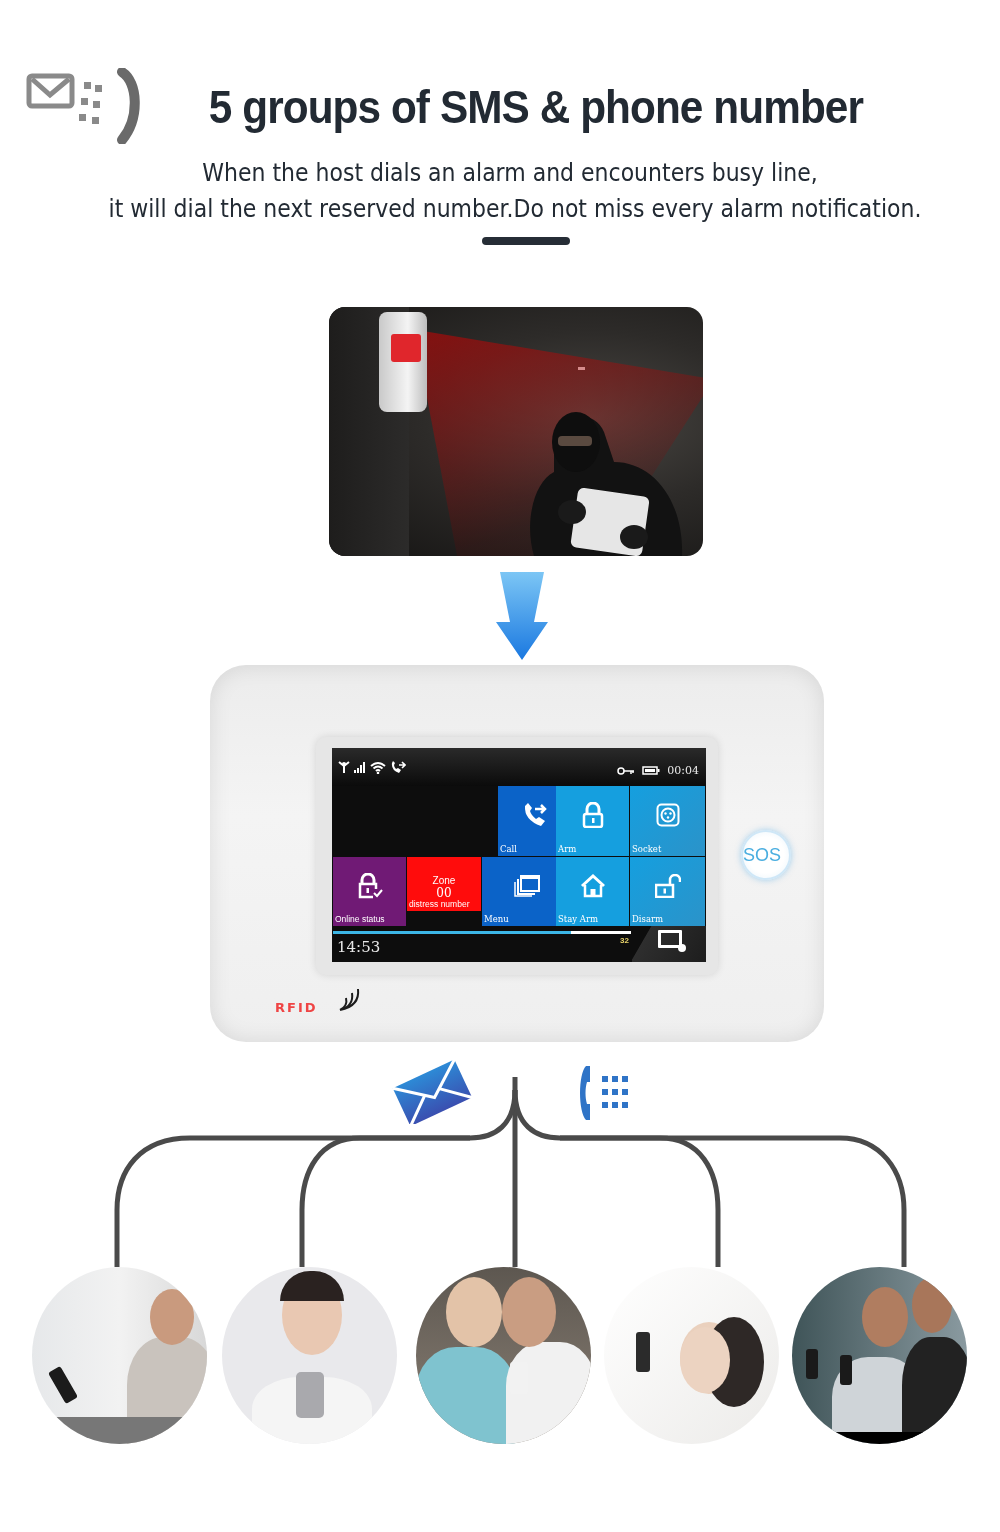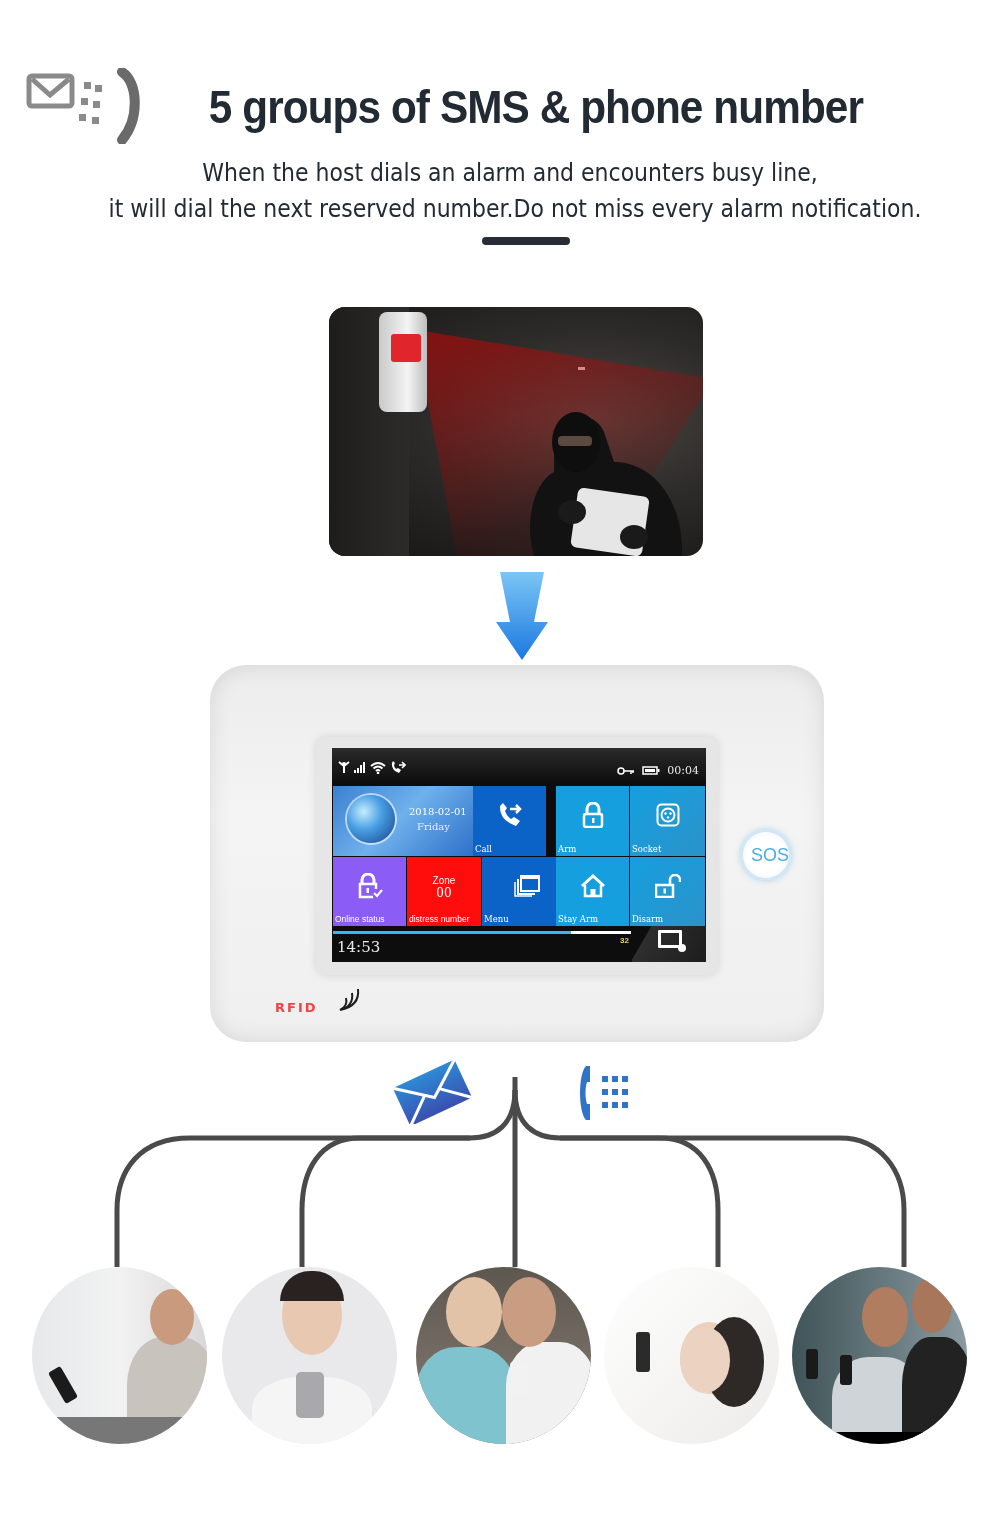--- a/index.html
+++ b/index.html
@@ -37,42 +37,42 @@
   .sb-right { position: absolute; right: 7px; top: 16px; display: flex; align-items: center; gap: 7px; color: #e9e9e9; font-size: 11px; }
   .tiles { position: absolute; left: 1px; top: 38px; width: 372px; height: 140px; }
   .tile { position: absolute; color: #fff; overflow: hidden; }
   .tile .lbl { position: absolute; left: 2px; bottom: 2px; font-size: 8.5px; white-space: nowrap; }
   .tile .ic { position: absolute; left: 50%; top: 42%; transform: translate(-50%,-50%); }
   .t-date { left: 0; top: 0; width: 148px; height: 70px; background: linear-gradient(135deg,#3c7fd1 0%,#6fb1ec 45%,#2a6cc6 100%); }
   .t-date .globe { position: absolute; left: 14px; top: 9px; width: 48px; height: 48px; border-radius: 50%;
     background: radial-gradient(circle at 35% 35%, #c6ecff 0%, #4aa0e4 40%, #153f8a 100%); box-shadow: 0 0 0 2px rgba(255,255,255,0.6); }
   .t-date .d1 { position: absolute; left: 76px; top: 20px; font-size: 10px; color: #fff; }
   .t-date .d2 { position: absolute; left: 84px; top: 35px; font-size: 10px; color: #e4f0ff; }
-  .t-call { left: 140px; top: 0; width: 73px; height: 70px; background: #0b63c8; }
+  .t-call { left: 165px; top: 0; width: 73px; height: 70px; background: #0b63c8; }
   .t-arm { left: 223px; top: 0; width: 73px; height: 70px; background: #159fdf; }
   .t-socket { left: 297px; top: 0; width: 75px; height: 70px; background: linear-gradient(135deg,#159fdf,#2b93c9); }
-  .t-online { left: 0; top: 71px; width: 73px; height: 69px; background: #8b5cf6; }
-  .t-zone { left: 74px; top: 71px; width: 74px; height: 69px; background: #ff0c0c; }
+  .t-online { left: 0; top: 71px; width: 73px; height: 69px; background: #701a75; }
+  .t-zone { left: 74px; top: 71px; width: 74px; height: 54px; background: #ff0c0c; }
   .t-zone .z1 { position: absolute; left: 0; width: 100%; top: 18px; text-align: center; font-size: 10px; font-family: "Liberation Sans", sans-serif; }
   .t-zone .z2 { position: absolute; left: 0; width: 100%; top: 29px; text-align: center; font-size: 12px; }
   .t-zone .lbl { font-family: "Liberation Sans", sans-serif; }
   .t-online .lbl { font-family: "Liberation Sans", sans-serif; }
   .t-menu { left: 149px; top: 71px; width: 90px; height: 69px; background: #0b63c8; }
   .t-stay { left: 223px; top: 71px; width: 73px; height: 69px; background: #159fdf; }
   .t-disarm { left: 297px; top: 71px; width: 75px; height: 69px; background: linear-gradient(135deg,#159fdf,#2b93c9); }
   .progress { position: absolute; left: 1px; top: 183px; width: 298px; height: 3px; background: #ffffff; }
   .progress .fill { height: 3px; width: 80%; background: #3cb6e6; }
   .clock { position: absolute; left: 5px; top: 190px; font-size: 15px; color: #e8e8e8; }
   .count { position: absolute; left: 288px; top: 188px; font-size: 8px; color: #e8d36a; font-weight: bold; font-family: "Liberation Sans", sans-serif; }
   .corner { position: absolute; left: 300px; top: 178px; width: 74px; height: 36px; background: linear-gradient(120deg, transparent 20%, #2e2e2e 21%, #1d1d1d 100%); }
   .screen-btn { position: absolute; left: 326px; top: 182px; width: 24px; height: 18px; border: 3px solid #fff; border-radius: 1px; }
   .screen-btn::after { content: ""; position: absolute; right: -7px; bottom: -7px; width: 8px; height: 8px; border-radius: 50%; background: #fff; }
 
   .sos { left: 741px; top: 830px; width: 50px; height: 50px; border-radius: 50%; background: radial-gradient(circle,#ffffff 55%,#e6f3fb 100%); border: 2px solid #cfe7f7; box-shadow: 0 0 6px rgba(80,170,230,0.5);
-    color: #4aaee0; font-size: 18px; text-align: right; line-height: 46px; font-family: "Liberation Sans", sans-serif; }
+    color: #4aaee0; font-size: 18px; text-align: left; line-height: 46px; font-family: "Liberation Sans", sans-serif; }
   .rfid { left: 275px; top: 1000px; font-size: 13px; font-weight: bold; letter-spacing: 2px; color: #ef4444; font-family: "DejaVu Sans", sans-serif; text-align: right; }
   .rfid-waves { left: 336px; top: 988px; width: 28px; height: 26px; }
 
   
   .tree { left: 0; top: 1050px; width: 1000px; height: 230px; }
   .env-icon { left: 390px; top: 1060px; width: 84px; height: 64px; }
   .phone-icon { left: 576px; top: 1064px; width: 66px; height: 58px; }
 
   
   .contact { top: 1267px; width: 175px; height: 177px; border-radius: 50%; overflow: hidden; }
@@ -161,25 +161,20 @@
       <svg width="18" height="9" viewBox="0 0 18 9">
           <rect x="1" y="1" width="14" height="7" stroke="#fff" stroke-width="1.5" fill="none"></rect>
           <rect x="3" y="3" width="10" height="3" fill="#fff"></rect>
           <rect x="15.5" y="3" width="2" height="3" fill="#fff"></rect>
         </svg>
       <span>00:04</span>
     </div>
   </div>
 
   <div class="tiles">
-    <div class="tile t-date">
-      <div class="globe"></div>
-      <div class="d1">2018-02-01</div>
-      <div class="d2">Friday</div>
-    </div>
     <div class="tile t-call">
       <svg class="ic" width="26" height="26" viewBox="0 0 26 26">
           <path d="M3 4 Q2 18 19 24 L23 19 L17 15 L14 17 Q9 13 8 9 L10 6 L6 1 Z" fill="#fff"></path>
           <path d="M13 7 L23 7 M19 3 L23 7 L19 11" stroke="#fff" stroke-width="2.5" fill="none"></path>
         </svg>
       <span class="lbl">Call</span>
     </div>
     <div class="tile t-arm">
       <svg class="ic" width="22" height="26" viewBox="0 0 22 26">
           <path d="M5 12 V7 A6 6 0 0 1 17 7 V12" stroke="#fff" stroke-width="3" fill="none"></path>

